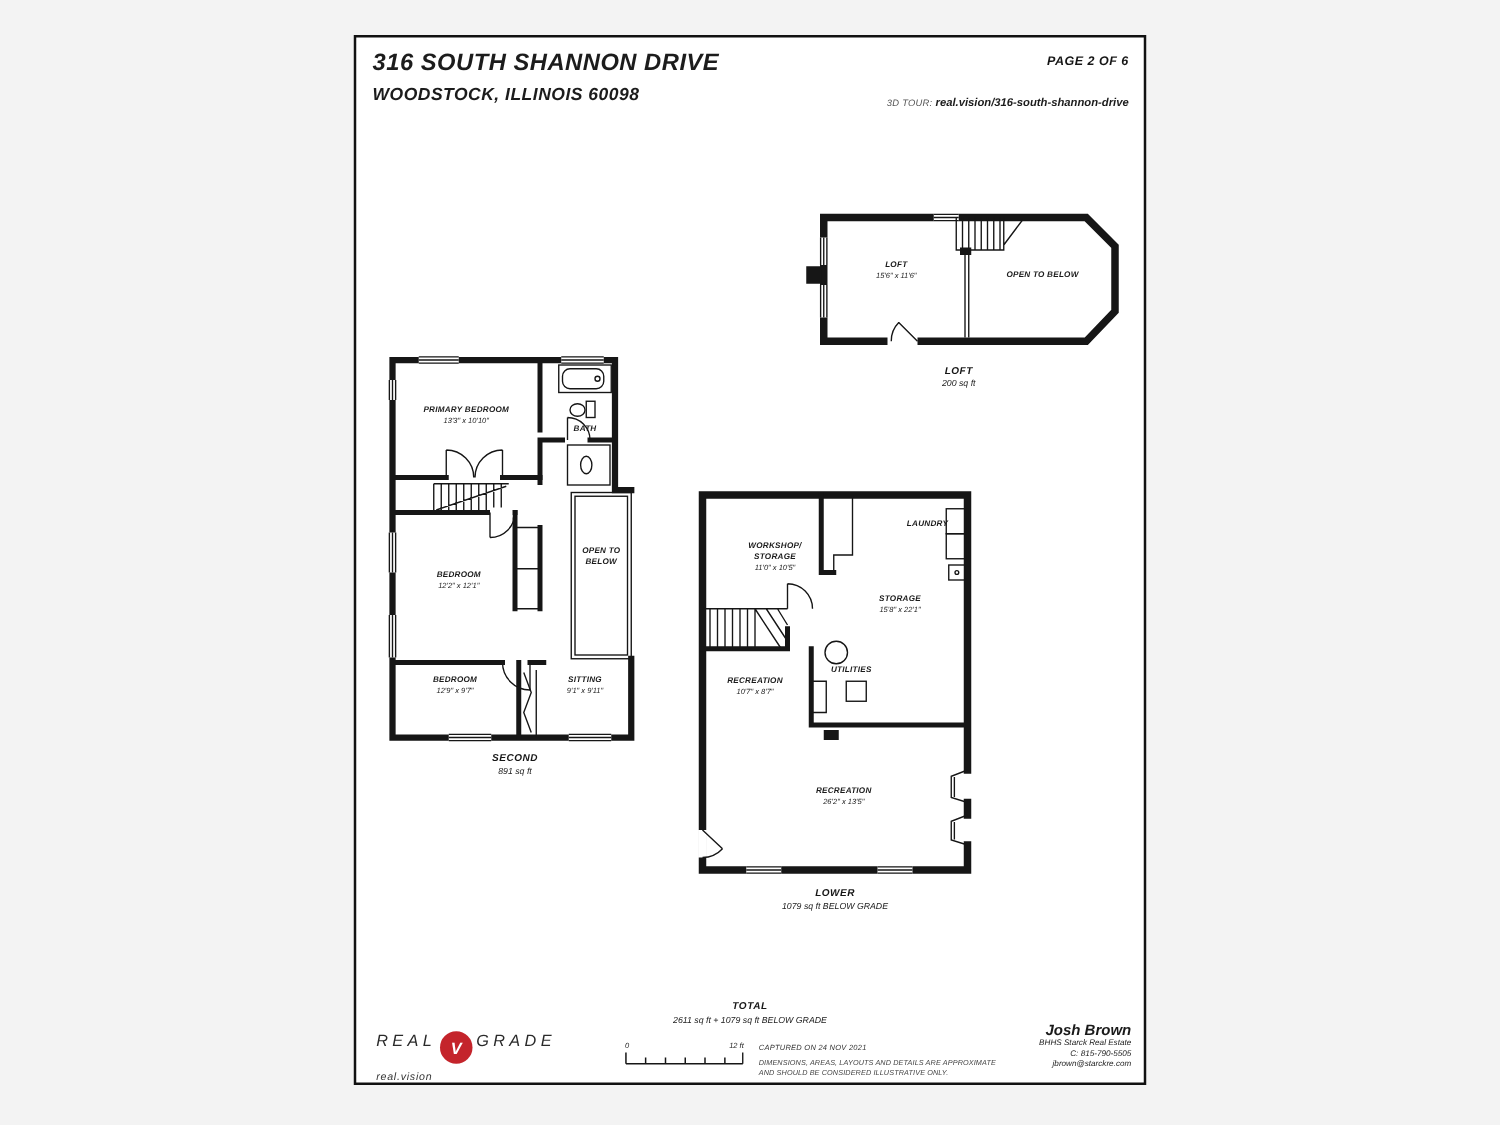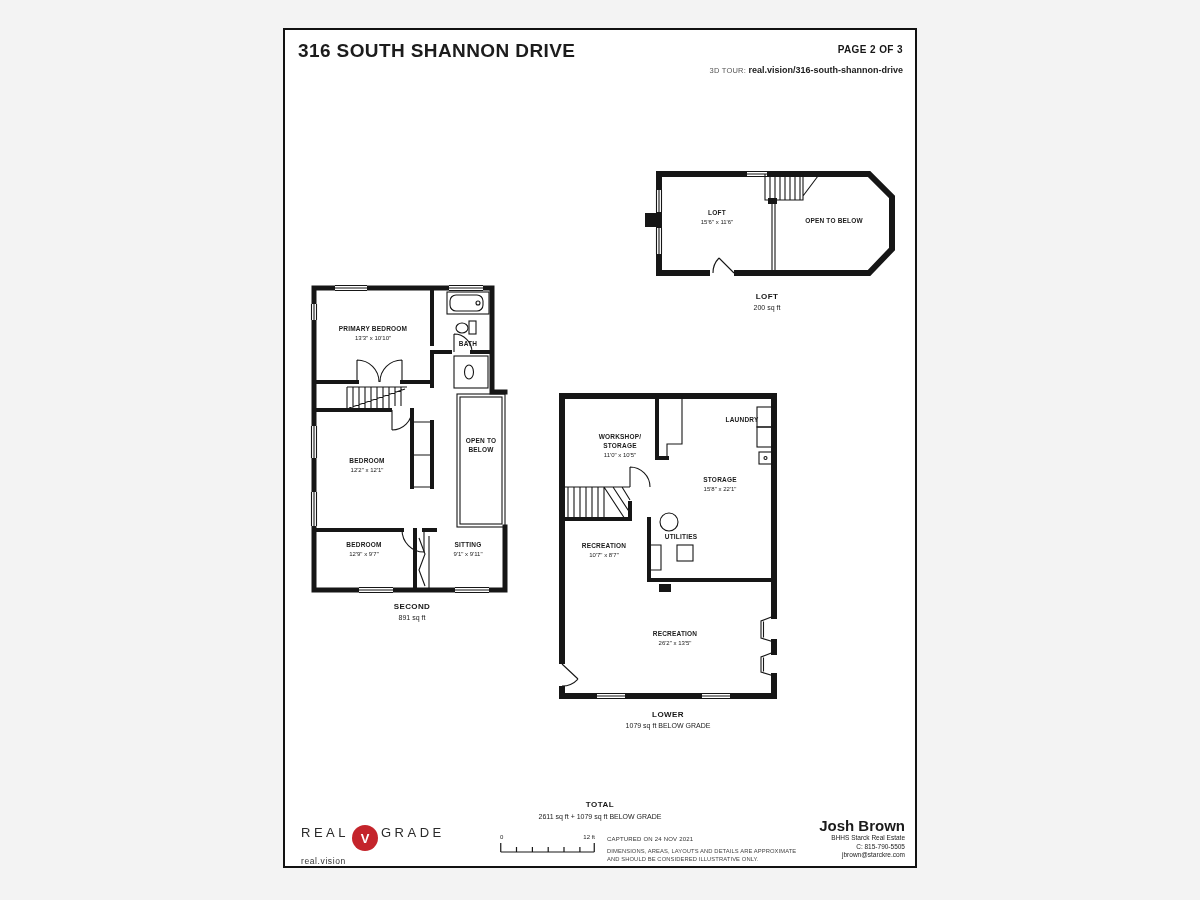--- a/index.html
+++ b/index.html
@@ -5,29 +5,29 @@
   html,body{margin:0;padding:0;}
   body{
     width:1200px;height:900px;position:relative;
     background:#f3f3f3;
     font-family:"Liberation Sans", sans-serif;
     color:#161616;
     -webkit-font-smoothing:antialiased;
   }
   .page{
     position:absolute;left:283px;top:28px;width:634px;height:840px;
-    background:#ffffff;border:2px solid #111;box-sizing:border-box;
+    background:#ffffff;border:2px solid #111;box-sizing:border-box;font-style:italic;
   }
   
   .hdr-left{position:absolute;left:13px;top:10px;}
   .hdr-addr1{font-size:19px;font-weight:700;letter-spacing:.4px;color:#1c1c1c;}
   .hdr-addr2{font-size:14px;font-weight:700;letter-spacing:.4px;margin-top:5px;color:#1c1c1c;}
   .hdr-right{position:absolute;right:12px;top:14px;text-align:right;}
   .hdr-page{font-size:10px;font-weight:700;letter-spacing:.4px;}
-  .hdr-tour{margin-top:10px;font-size:9px;}
+  .hdr-tour{margin-top:22px;font-size:9px;}
   .hdr-tour .pfx{font-size:7.5px;color:#555;font-weight:400;letter-spacing:.2px;}
   .hdr-tour .url{font-weight:700;color:#1c1c1c;}
   
   .plan{position:absolute;}
   .plan svg{position:absolute;left:0;top:0;}
   .w{stroke:#161616;stroke-width:6;fill:none;stroke-linecap:square;}
   .w5{stroke:#161616;stroke-width:5;fill:none;stroke-linecap:square;}
   .w4{stroke:#161616;stroke-width:4;fill:none;stroke-linecap:square;}
   .t{stroke:#161616;stroke-width:1.1;fill:none;}
   .wh{fill:#ffffff;stroke:none;}
@@ -48,34 +48,35 @@
   .meta{position:absolute;left:322px;top:806px;}
   .captured{font-size:6px;font-weight:500;letter-spacing:.2px;color:#333;}
   .disclaimer{margin-top:5px;font-size:5.8px;line-height:8px;color:#444;letter-spacing:.1px;}
   .brand{position:absolute;left:16px;top:795px;}
   .brand-row{display:flex;align-items:flex-start;gap:3px;}
   .brand-word{font-size:13px;font-weight:500;letter-spacing:3.5px;color:#2a2a2a;}
   .brand-circle{width:26px;height:26px;border-radius:50%;display:flex;align-items:center;justify-content:center;
     color:#fff;font-size:13px;font-weight:700;}
   .brand-sub{margin-top:5px;font-size:8.5px;letter-spacing:.6px;color:#333;}
   .agent{position:absolute;right:10px;top:787px;text-align:right;}
-  .agent-name{font-size:15px;font-weight:700;color:#1a1a1a;}
+  .agent-name{font-size:12px;font-weight:700;color:#1a1a1a;}
   .agent-line{font-size:6.5px;line-height:8.5px;color:#222;}
   .agent-line:first-of-type{margin-top:3px;}
 </style>
 </head>
 <body>
 
 <div class="page">
 
   <div class="hdr-left">
     <div class="hdr-addr1">316 SOUTH SHANNON DRIVE</div>
+    <div class="hdr-addr2">WOODSTOCK, ILLINOIS 60098</div>
   </div>
   <div class="hdr-right">
-    <div class="hdr-page">PAGE 2 OF 3</div>
+    <div class="hdr-page">PAGE 2 OF 6</div>
     <div class="hdr-tour">
       <span class="pfx">3D TOUR:</span>
       <span class="url">real.vision/316-south-shannon-drive</span>
     </div>
   </div>
 
   <div class="plan" style="left:352px;top:138px;width:260px;height:160px;">
     <svg width="260" height="120" viewBox="0 0 260 120">
 
       <path class="w" d="M 22 6 H 232 L 255 29 V 81 L 232 105 H 22 Z"></path>

